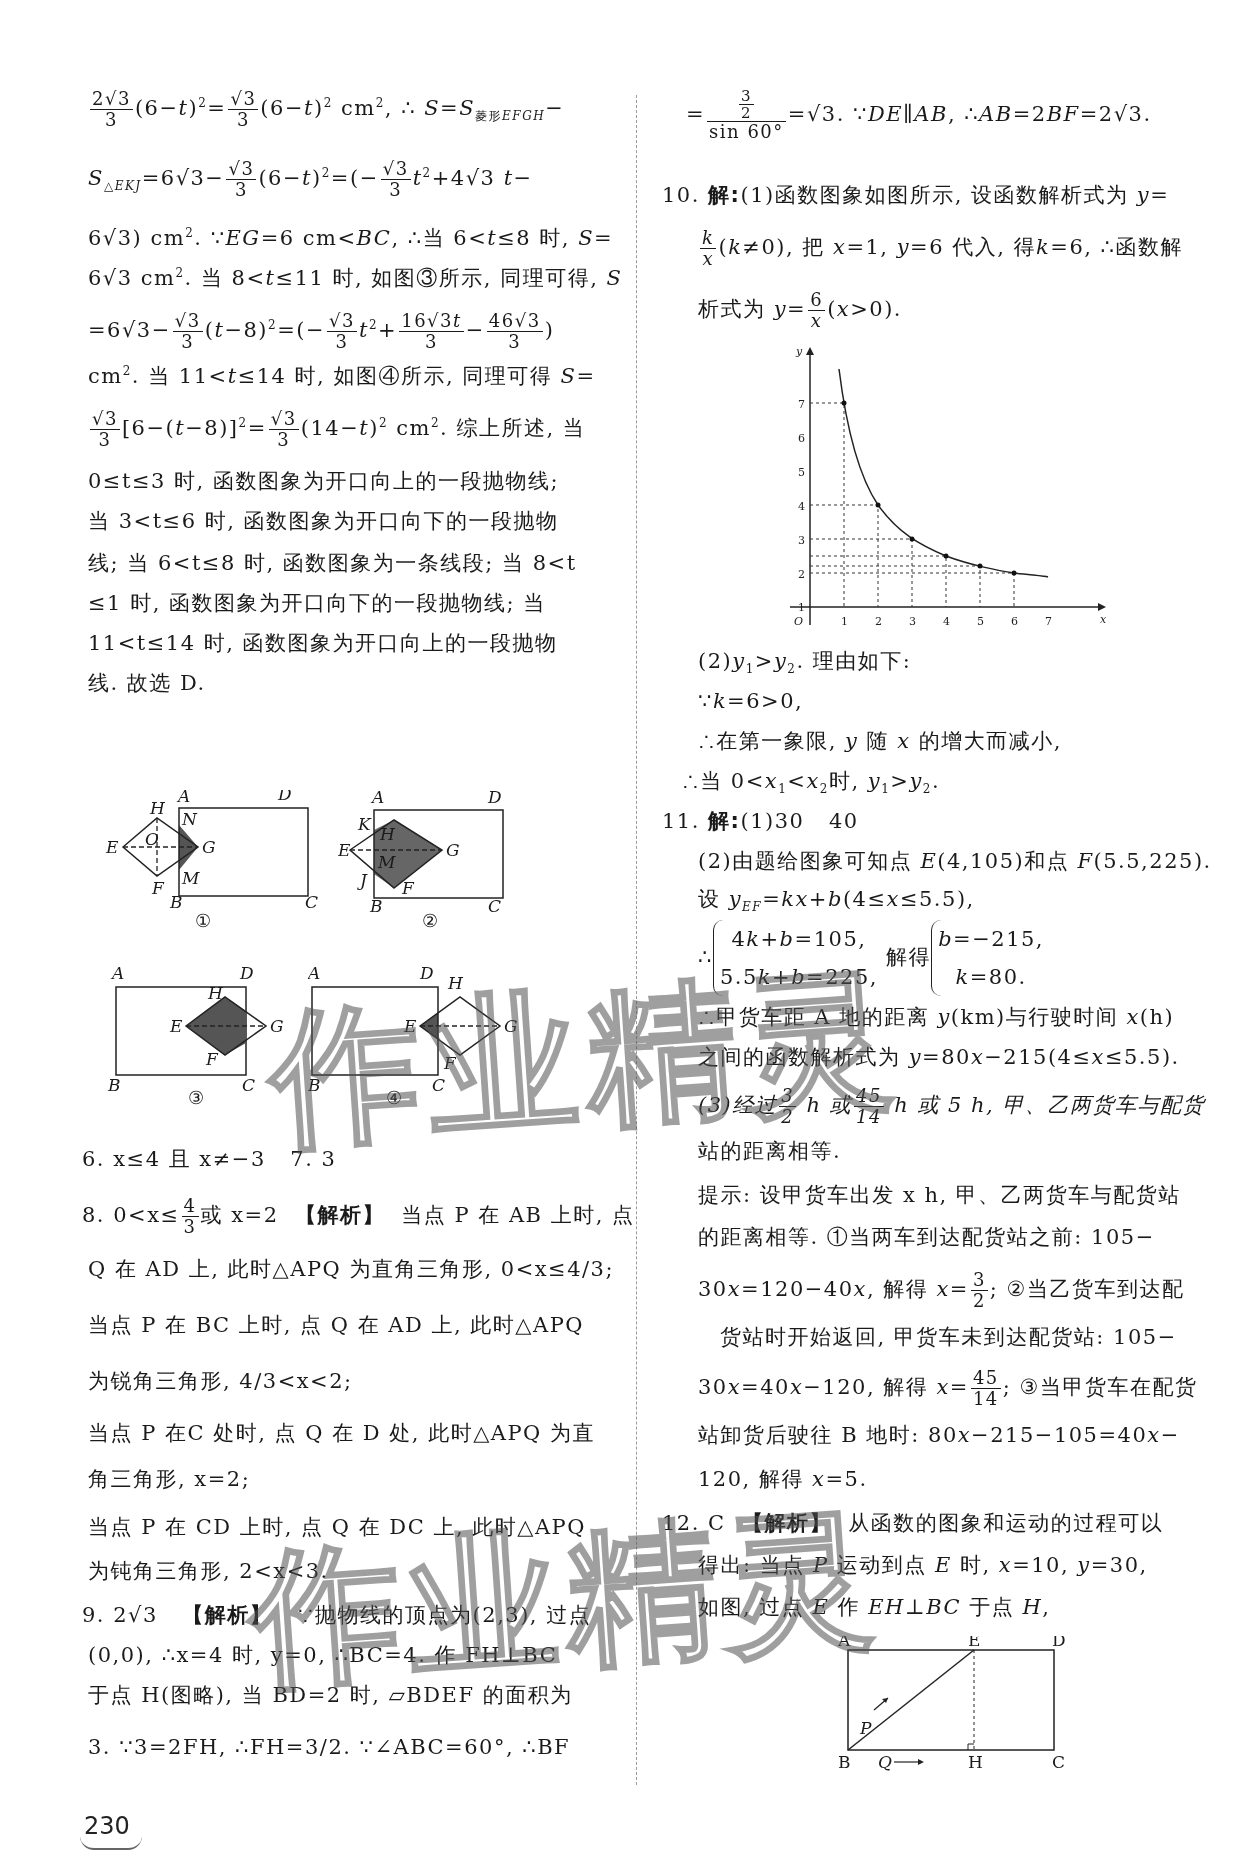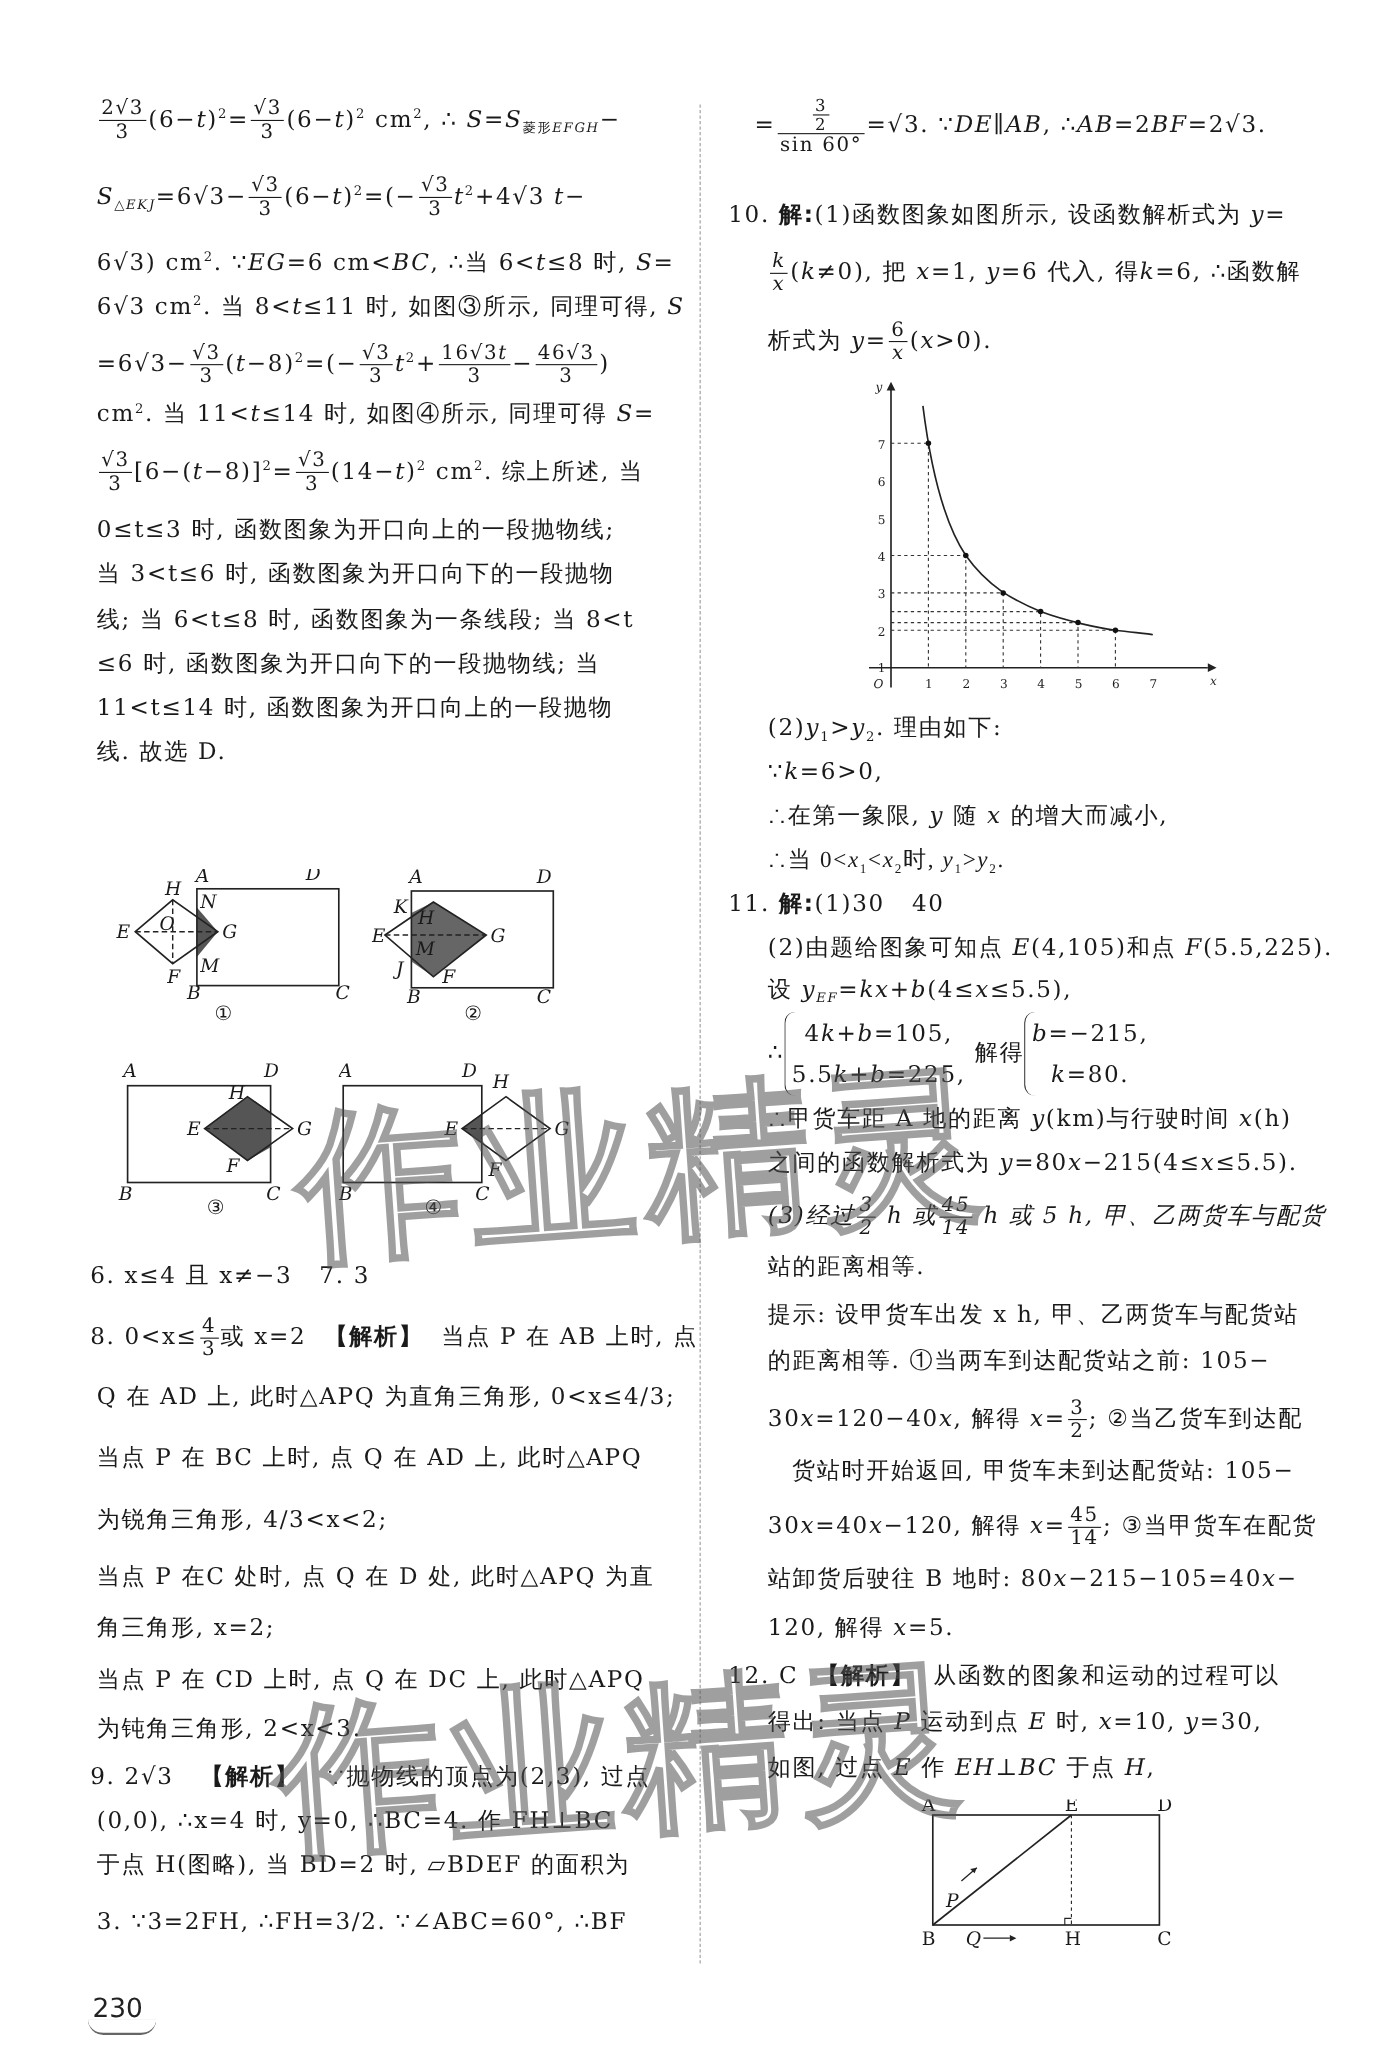--- a/index.html
+++ b/index.html
@@ -56,21 +56,21 @@
   <div class="line" style="left:88px; top:310px;">
     =6√3−<span class="frac"><span class="num">√3</span><span class="den">3</span></span>(<span class="i">t</span>−8)<sup>2</sup>=(−<span class="frac"><span class="num">√3</span><span class="den">3</span></span><span class="i">t</span><sup>2</sup>+<span class="frac"><span class="num">16√3<span class="i">t</span></span><span class="den">3</span></span>−<span class="frac"><span class="num">46√3</span><span class="den">3</span></span>)
   </div>
   <div class="line" style="left:88px; top:356px;">cm<sup>2</sup>. 当 11&lt;<span class="i">t</span>≤14 时, 如图④所示, 同理可得 <span class="i">S</span>=</div>
   <div class="line" style="left:88px; top:408px;">
     <span class="frac"><span class="num">√3</span><span class="den">3</span></span>[6−(<span class="i">t</span>−8)]<sup>2</sup>=<span class="frac"><span class="num">√3</span><span class="den">3</span></span>(14−<span class="i">t</span>)<sup>2</sup> cm<sup>2</sup>. 综上所述, 当
   </div>
   <div class="line" style="left:88px; top:466px;">0≤t≤3 时, 函数图象为开口向上的一段抛物线;</div>
   <div class="line" style="left:88px; top:506px;">当 3&lt;t≤6 时, 函数图象为开口向下的一段抛物</div>
   <div class="line" style="left:88px; top:548px;">线; 当 6&lt;t≤8 时, 函数图象为一条线段; 当 8&lt;t</div>
-  <div class="line" style="left:88px; top:588px;">≤6 时, 函数图象为开口向下的一段抛物线; 当</div>
+  <div class="line" style="left:88px; top:588px;">≤1 时, 函数图象为开口向下的一段抛物线; 当</div>
   <div class="line" style="left:88px; top:628px;">11&lt;t≤14 时, 函数图象为开口向上的一段抛物</div>
   <div class="line" style="left:88px; top:668px;text-align:right;">线. 故选 D.</div>
 
   <div class="fig" style="left:100px; top:790px;">
     <svg width="230" height="140" viewBox="0 0 230 140">
       <polygon points="79,35 79,80 98,57" fill="#555"></polygon>
       <rect x="79" y="18" width="129" height="88" fill="none" stroke="#222" stroke-width="1.5"></rect>
       <polygon points="23,57 57,28 98,57 57,86" fill="none" stroke="#222" stroke-width="1.5"></polygon>
       <line x1="23" y1="57" x2="98" y2="57" stroke="#222" stroke-width="1.3" stroke-dasharray="5,3"></line>
       <line x1="57" y1="28" x2="57" y2="86" stroke="#222" stroke-width="1.3" stroke-dasharray="5,3"></line>
@@ -231,21 +231,21 @@
           <circle cx="166" cy="211" r="2.5"></circle>
         <circle cx="200" cy="221" r="2.5"></circle>
           <circle cx="234" cy="228" r="2.5"></circle>
       </g>
     </svg>
   </div>
 
   <div class="line" style="left:698px; top:646px;">(2)<span class="i">y</span><sub>1</sub>&gt;<span class="i">y</span><sub>2</sub>. 理由如下:</div>
   <div class="line" style="left:698px; top:686px;">∵<span class="i">k</span>=6&gt;0,</div>
   <div class="line" style="left:698px; top:726px;">∴在第一象限, <span class="i">y</span> 随 <span class="i">x</span> 的增大而减小,</div>
-  <div class="line" style="left:698px; top:766px;font-family:Liberation Serif, serif;">∴当 0&lt;<span class="i">x</span><sub>1</sub>&lt;<span class="i">x</span><sub>2</sub>时, <span class="i">y</span><sub>1</sub>&gt;<span class="i">y</span><sub>2</sub>.</div>
+  <div class="line" style="left:682px; top:766px;">∴当 0&lt;<span class="i">x</span><sub>1</sub>&lt;<span class="i">x</span><sub>2</sub>时, <span class="i">y</span><sub>1</sub>&gt;<span class="i">y</span><sub>2</sub>.</div>
 
   <div class="line" style="left:662px; top:806px;">11. <span class="b">解:</span>(1)30&nbsp;&nbsp;&nbsp;40</div>
   <div class="line" style="left:698px; top:846px;">(2)由题给图象可知点 <span class="i">E</span>(4,105)和点 <span class="i">F</span>(5.5,225).</div>
   <div class="line" style="left:698px; top:884px;">设 <span class="i">y</span><sub><span class="i">EF</span></sub>=<span class="i">kx</span>+<span class="i">b</span>(4≤<span class="i">x</span>≤5.5),</div>
   <div class="line" style="left:698px; top:920px; line-height:38px;text-align:center;">
     ∴<span style="display:inline-block; vertical-align:middle; border-left:1.5px solid #222; border-radius:10px 0 0 10px; padding-left:6px; line-height:38px;"><span style="display:block;">4<span class="i">k</span>+<span class="i">b</span>=105,</span><span style="display:block;">5.5<span class="i">k</span>+<span class="i">b</span>=225,</span></span> 解得<span style="display:inline-block; vertical-align:middle; border-left:1.5px solid #222; border-radius:10px 0 0 10px; padding-left:6px; line-height:38px;"><span style="display:block;"><span class="i">b</span>=−215,</span><span style="display:block;"><span class="i">k</span>=80.</span></span>
   </div>
   <div class="line" style="left:698px; top:1002px;">∴甲货车距 A 地的距离 <span class="i">y</span>(km)与行驶时间 <span class="i">x</span>(h)</div>
   <div class="line" style="left:698px; top:1042px;">之间的函数解析式为 <span class="i">y</span>=80<span class="i">x</span>−215(4≤<span class="i">x</span>≤5.5).</div>
   <div class="line" style="left:698px; top:1086px;font-style:italic;">

